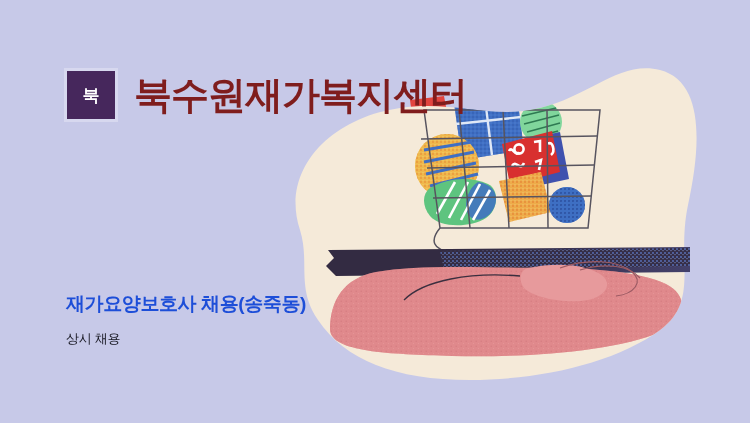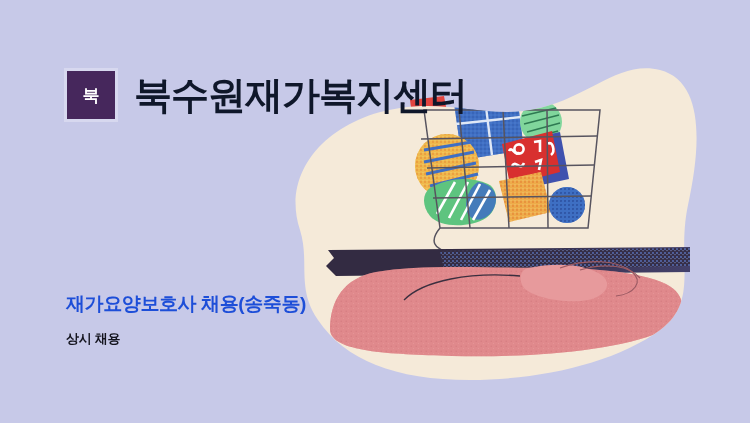--- a/index.html
+++ b/index.html
@@ -39,21 +39,21 @@
     flex:0 0 auto;
   }
   #logo-badge-text{
     color:#ffffff;
     font-size:17px;
     font-weight:700;
     line-height:1;
     letter-spacing:0px;
   }
   #org-title{
-    color:#0f172a;
+    color:#7f1d1d;
     font-size:38px;
     font-weight:700;
     line-height:1;
     white-space:nowrap;
     letter-spacing:-1px;
     text-align:center;
   }
   
   #job-block{
     position:absolute;
@@ -65,21 +65,21 @@
     font-size:19px;
     font-weight:700;
     line-height:1.3;
     white-space:nowrap;
     letter-spacing:-0.4px;
   }
   #job-status{
     margin-top:14px;
     color:#14141e;
     font-size:13px;
-    font-weight:700;
+    font-weight:400;
     line-height:1.3;
     white-space:nowrap;
     letter-spacing:-0.3px;
   }
 </style>
 </head>
 <body>
 
 <div id="banner">
 

